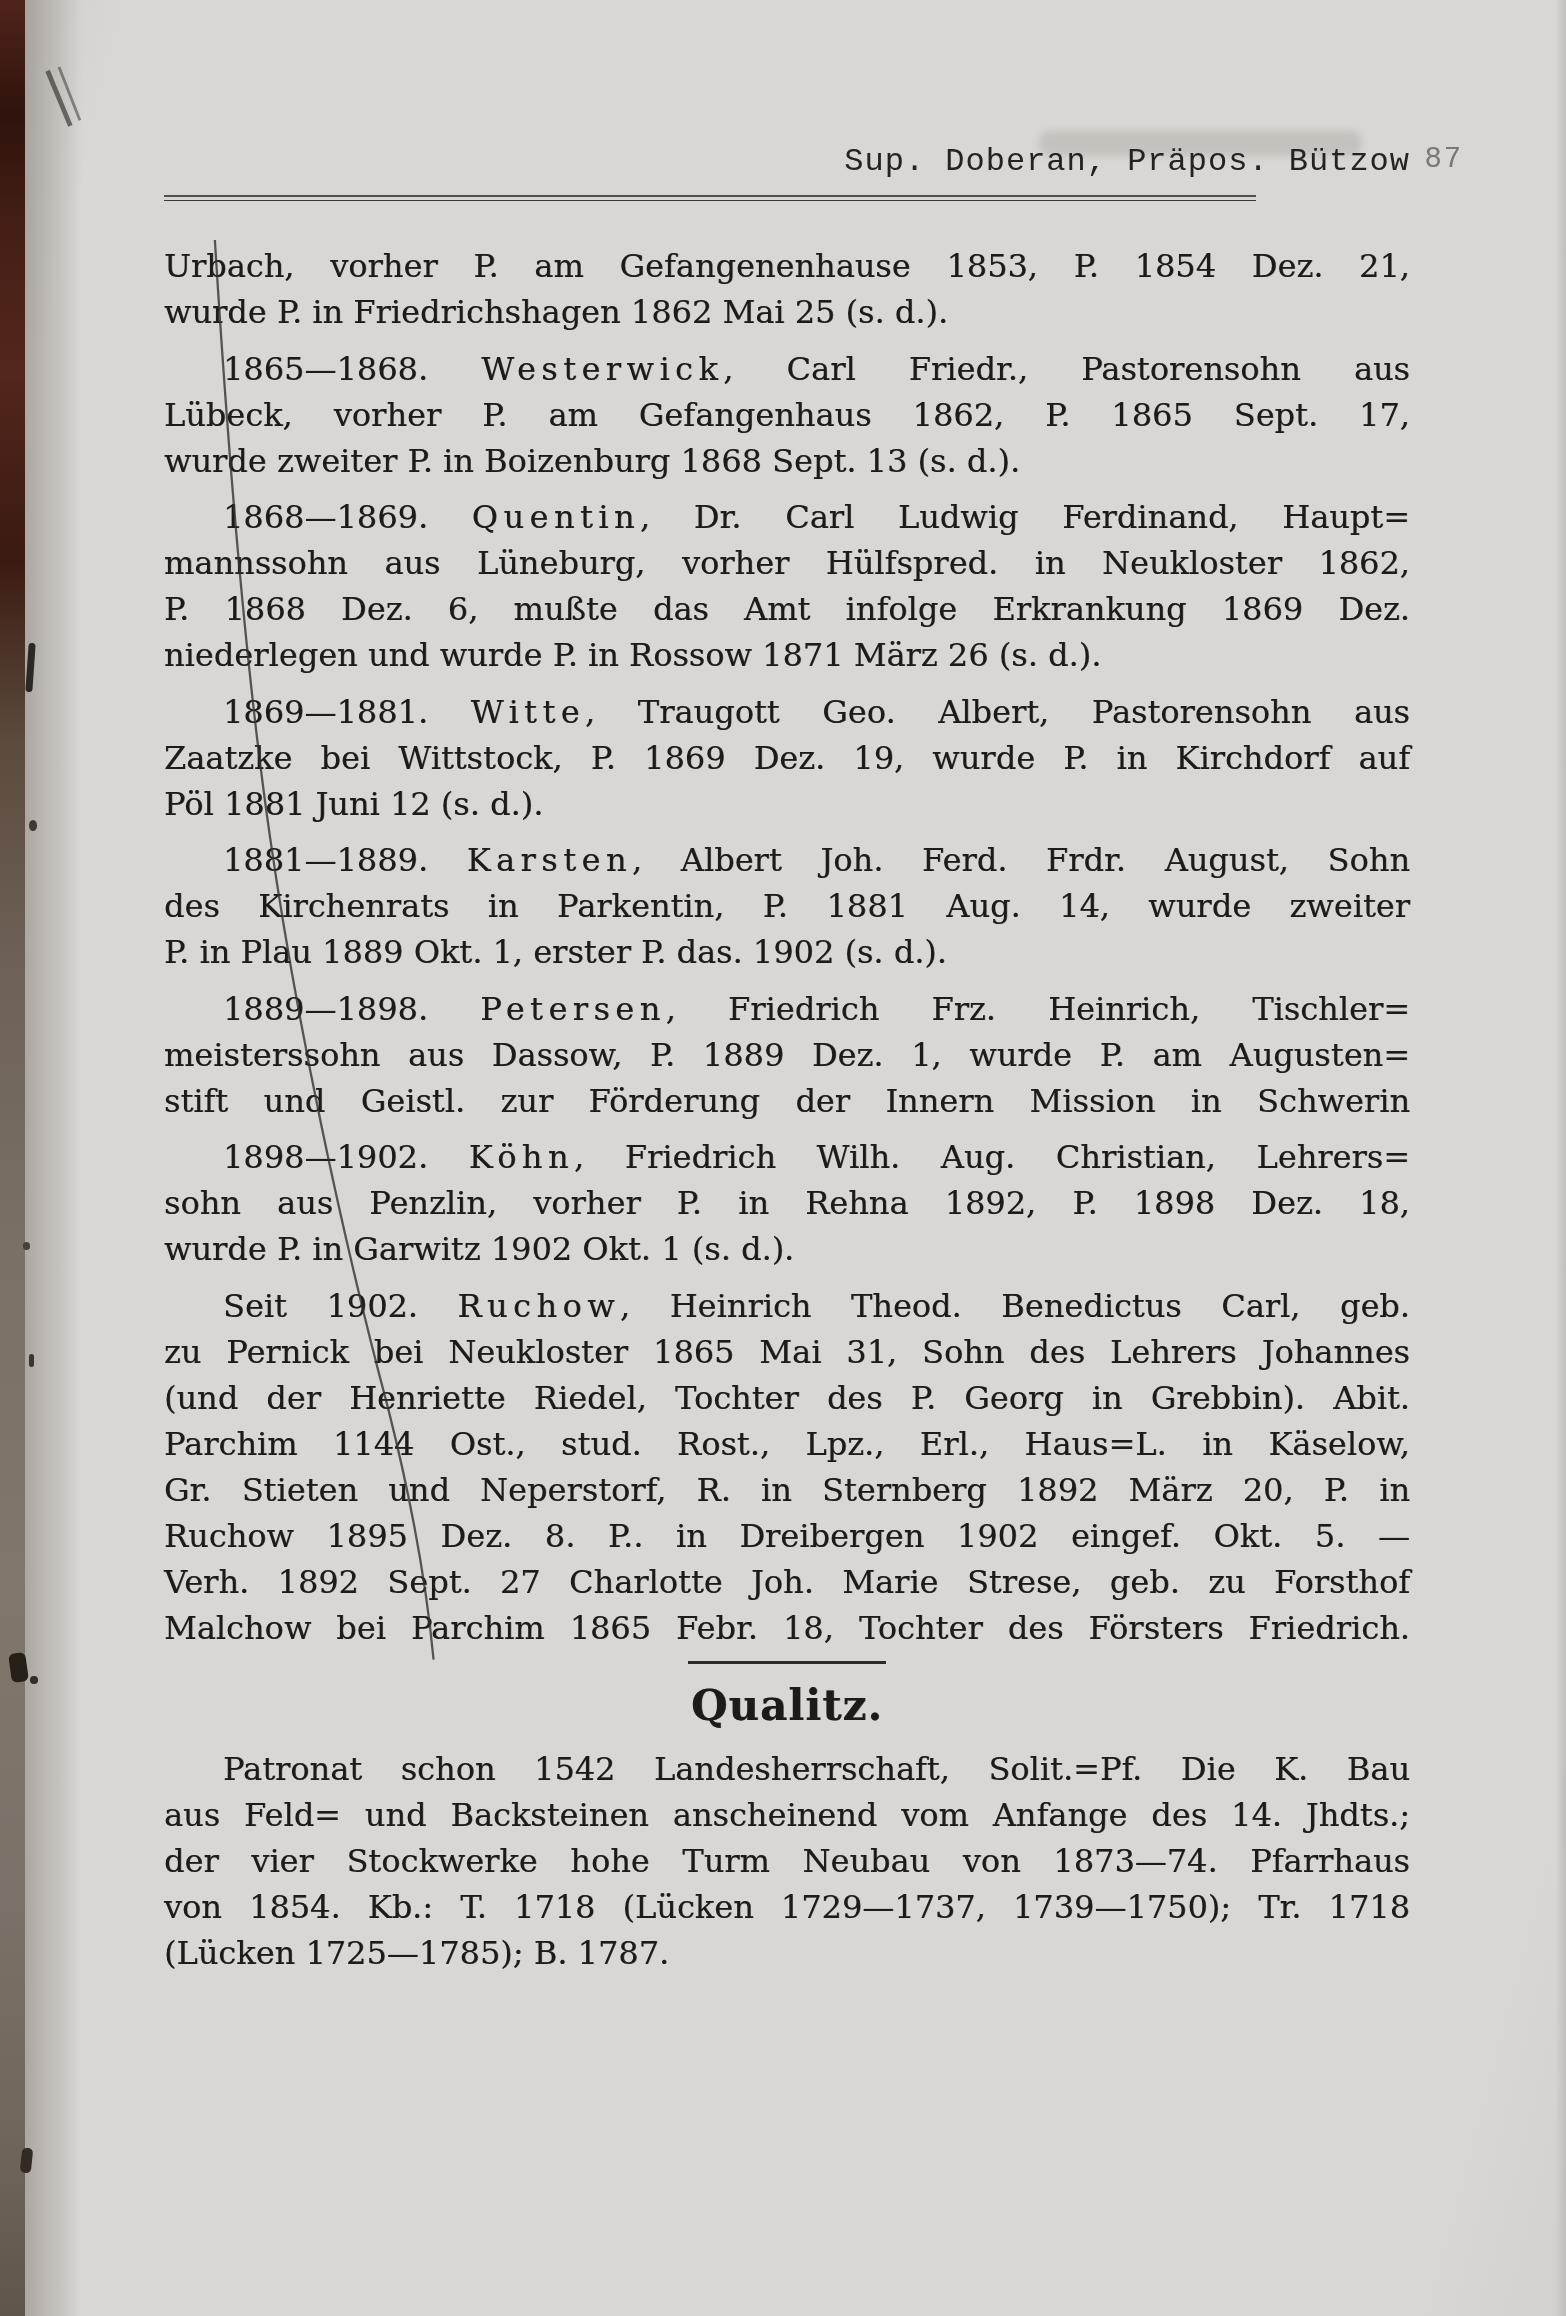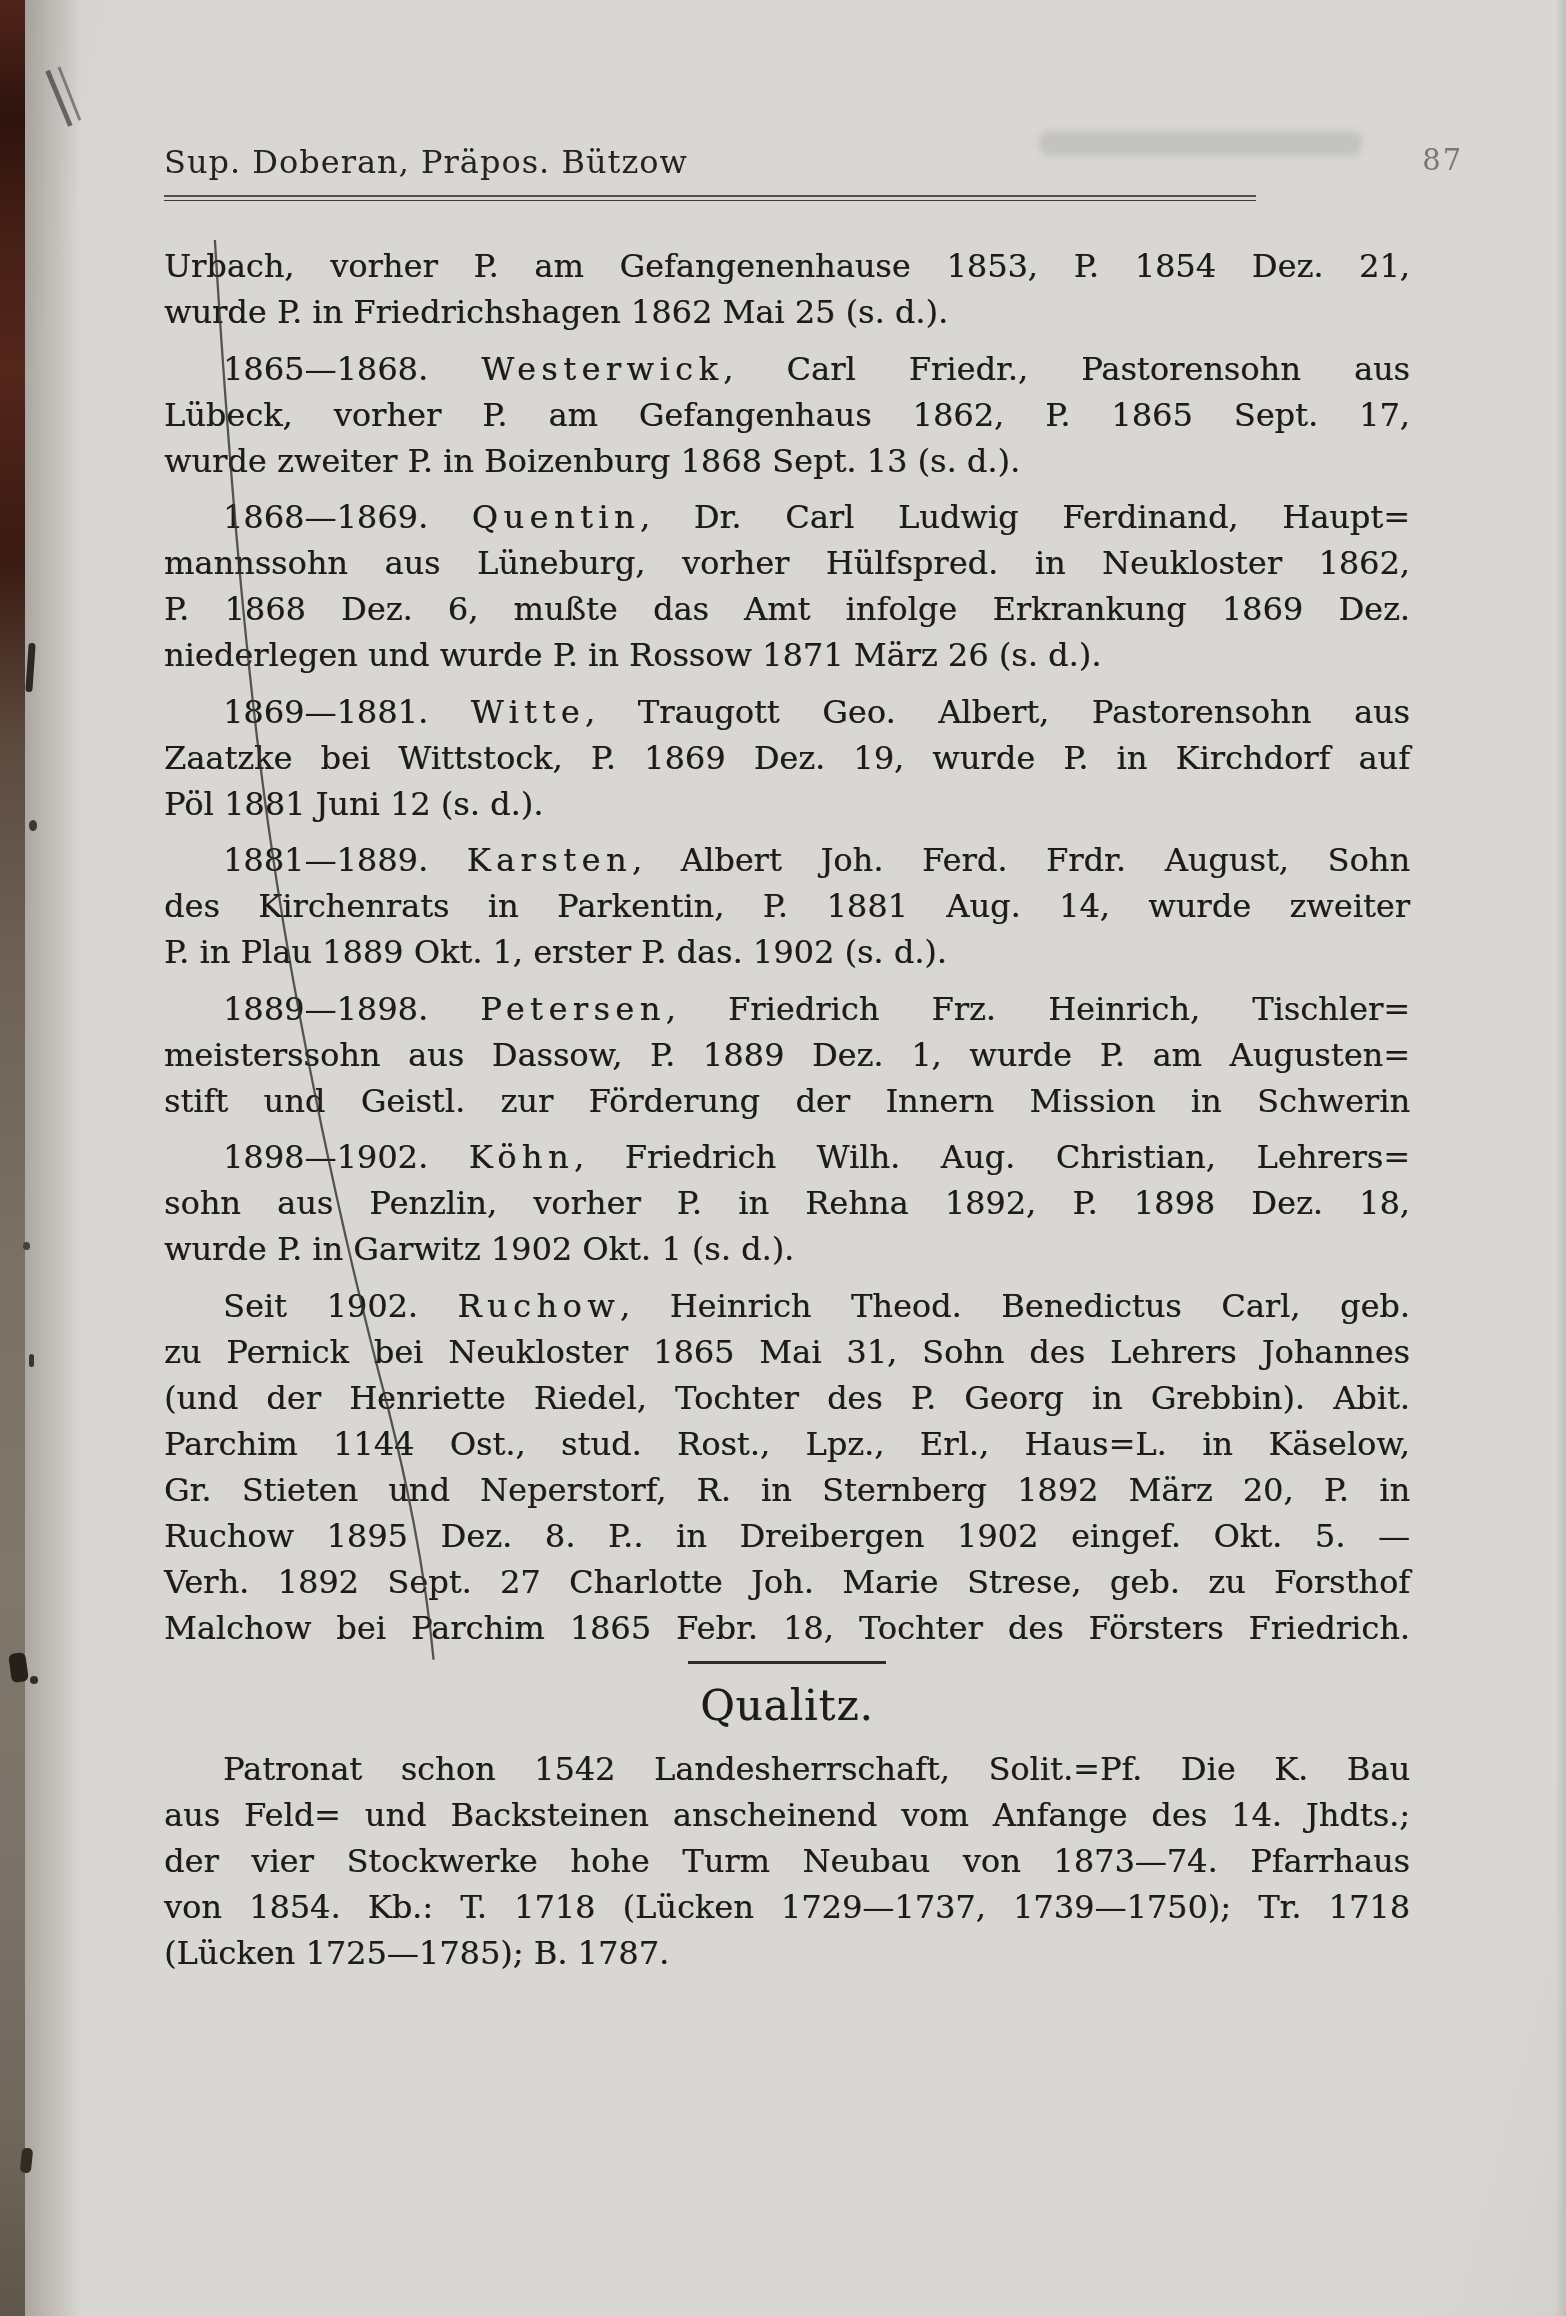--- a/index.html
+++ b/index.html
@@ -25,42 +25,42 @@
   .spine-fade {
     position:absolute; left:25px; top:0; width:57px; height:100%;
     background:linear-gradient(90deg, rgba(60,40,30,0.28), rgba(60,40,30,0));
   }
   .right-edge {
     position:absolute; right:0; top:0; width:11.4px; height:100%;
     background:linear-gradient(to left, #bfbeba, rgba(191,190,186,0));
   }
   .content { position:absolute; left:164px; top:0; width:1246px; padding-top:143px; }
 
-  .running-head { position:relative; text-align:left; font-size:32px; height:44px;
-                  letter-spacing:1px; color:#242320; }
+  .running-head { position:relative; text-align:right; font-size:32px; height:44px;
+                  letter-spacing:1px; color:#242320;font-family:Liberation Mono, monospace; }
   .page-number { position:absolute; right:-53px; top:0; font-size:29px;
                  color:#7b7872; letter-spacing:1.9px; }
   .rule { margin-top:7.6px; width:1092px; height:3.8px;
           border-top:2.9px solid #514f4a; border-bottom:1.9px solid #3a3833;
           background:transparent; }
   .rule-smudge { position:absolute; left:1039px; top:131px; width:323px; height:25px;
                  background:rgba(176,174,168,0.5); filter:blur(3.8px); border-radius:11.4px; }
 
   .body-text { margin-top:42px; }
   .para { margin:0 0 10.5px 0; }
   .line { font-size:32px; line-height:46px;
           text-align:justify; text-align-last:justify;
           text-shadow:0.5px 0.3px 0 rgba(28,27,24,0.55); }
   .line.first { text-indent:59px; }
   .line.last  { text-align-last:left; }
   .sperr { letter-spacing:0.17em; }
 
   .divider { width:198px; height:2.9px; background:#2c2b27; margin:9.5px auto 13.3px auto; }
   .section-heading { text-align:center; font-size:42px; line-height:55px;
-                     font-weight:normal; letter-spacing:1px; margin:0 0 13.3px 0;
+                     font-weight:bold; letter-spacing:1px; margin:0 0 13.3px 0;
                      text-shadow:0.6px 0.4px 0 rgba(28,27,24,0.6); }
 
   .crease { position:absolute; left:0; top:0; width:1566px; height:2317px;
             pointer-events:none; }
   .mark { position:absolute; pointer-events:none; }
   .m1 { left:27px;  top:643px;  width:6.7px;  height:49px; background:#2c2824; border-radius:3.8px; transform:rotate(4deg); }
   .m2 { left:28.5px;  top:820px;  width:8.6px;  height:11.4px; background:#3d3831; border-radius:50%; }
   .m3 { left:23px;  top:1242px; width:6.7px;  height:7.6px;  background:#45403a; border-radius:50%; }
   .m4 { left:9.5px;  top:1653px; width:17px; height:28.5px; background:#262019; border-radius:5.7px; transform:rotate(-8deg); }
   .m5 { left:30px;  top:1676px; width:7.6px;  height:7.6px;  background:#332d26; border-radius:50%; }

